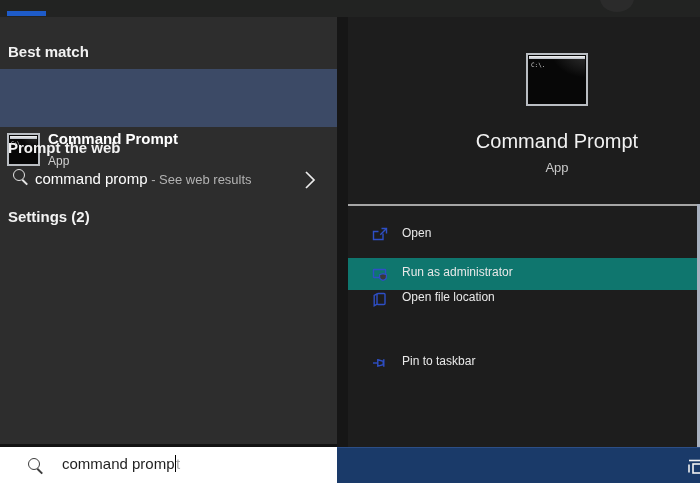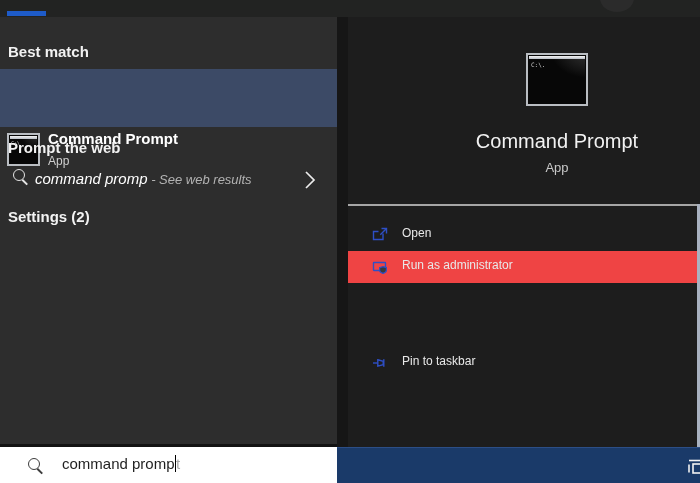--- a/index.html
+++ b/index.html
@@ -27,35 +27,35 @@
   .cmd-icon .tiny { position:absolute; left:2px; top:5px; color:#c9c9c9; font-family:"DejaVu Sans Mono",monospace; z-index:2; }
   .cmd-sm { left:7px; top:64px; width:33px; height:33px; }
   .cmd-sm .tiny { font-size:5px; }
   .bm-title { position:absolute; left:48px; top:61px; color:#ffffff; font-size:15px; font-weight:700; }
   .bm-sub { position:absolute; left:48px; top:85px; color:#cfcfcf; font-size:12px; }
 
   .web-row { position:absolute; left:0; top:144px; width:337px; height:38px; cursor:pointer; }
   .mag { position:absolute; width:12px; height:12px; border:1.7px solid #e4e4e4; border-radius:50%; }
   .mag::after { content:""; position:absolute; left:9px; top:9px; width:7px; height:1.8px; background:#e4e4e4; transform:rotate(45deg); transform-origin:0 0; }
   .web-row .mag { left:13px; top:8px; }
-  .web-query { position:absolute; left:35px; top:9px; color:#ffffff; font-size:15px;font-style:italic; }
+  .web-query { position:absolute; left:35px; top:9px; color:#ffffff; font-size:15px; }
   .web-suffix { color:#b3b3b3; font-size:13px; }
   .chev { position:absolute; left:302px; top:6px; }
 
   
   .right-panel { position:absolute; left:337px; top:17px; width:363px; height:430px; background:#1d1d1d; }
   .rp-edge { position:absolute; left:0; top:0; width:11px; height:430px; background:#161616; }
   .cmd-lg { left:189px; top:36px; width:62px; height:53px; }
   .cmd-lg .tiny { font-size:6px; top:6px; left:3px; }
   .app-title { position:absolute; left:77px; top:113px; width:286px; text-align:center; color:#f2f2f2; font-size:20px; }
   .app-sub { position:absolute; left:77px; top:143px; width:286px; text-align:center; color:#c8c8c8; font-size:13px; }
   .divider { position:absolute; left:11px; top:187px; width:352px; height:2px; background:#a6a6a6; }
 
   .action-row { position:absolute; left:11px; width:349px; height:32px; cursor:pointer; }
-  .action-row.hl { background:#ef4444; }
+  .action-row.hl { background:#0f766e;margin-top:7px; }
   .action-icon { position:absolute; left:24px; top:8px; width:16px; height:16px; }
   .action-label { position:absolute; left:54px; top:7px; color:#e8e8e8; font-size:12px; }
 
   .scrollbar { position:absolute; left:359.5px; top:187px; width:3.5px; height:243px; background:#a9b2c1; }
 
   
   .bar-shadow { position:absolute; left:0; top:444px; width:337px; height:3px; background:#121212; }
   .search-bar { position:absolute; left:0; top:447px; width:337px; height:36px; background:#ffffff; cursor:text; }
   .search-bar .mag { left:28px; top:11px; border-color:#3d3d3d; }
   .search-bar .mag::after { background:#3d3d3d; }
@@ -135,20 +135,29 @@
     <div class="action-row hl" style="top:234px;">
       <span class="action-icon">
         <svg width="16" height="16" viewBox="0 0 16 16">
           <rect x="1.5" y="3.5" width="12" height="8" rx="0.5" fill="none" stroke="#2e4fc6" stroke-width="1.4"></rect>
           <path d="M11 7.6 l3.4 1.1 v2.6 c0 2 -3.4 3.1 -3.4 3.1 s-3.4 -1.1 -3.4 -3.1 v-2.6 z" fill="#3a3a3a" stroke="#2e4fc6" stroke-width="1.2"></path>
         </svg>
       </span>
       <span class="action-label">Run as administrator</span>
     </div>
 
+    <div class="action-row" style="top:266px;">
+      <span class="action-icon">
+        <svg width="16" height="16" viewBox="0 0 16 16" fill="none" stroke="#2e4fc6" stroke-width="1.4">
+          <rect x="5" y="2.5" width="8" height="11" rx="1"></rect>
+            <path d="M5 2.8 L2.2 4.4 v10.4 L5 13.2"></path>
+        </svg>
+      </span>
+      <span class="action-label">Open file location</span>
+    </div>
 
 
     <div class="action-row" style="top:330px;">
       <span class="action-icon">
         <svg width="16" height="16" viewBox="0 0 16 16" fill="none" stroke="#2e4fc6" stroke-width="1.4">
           <path d="M1 8 h4.5"></path>
             <path d="M5.8 4.8 l5.4 1.4 v3.6 l-5.4 1.4 z"></path>
             <path d="M11.8 4.2 v7.6"></path>
         </svg>
       </span>

